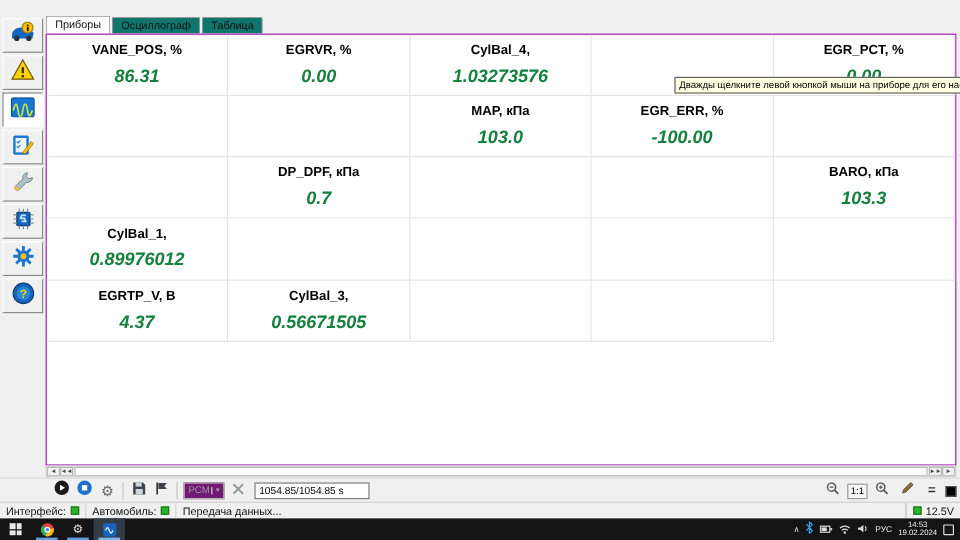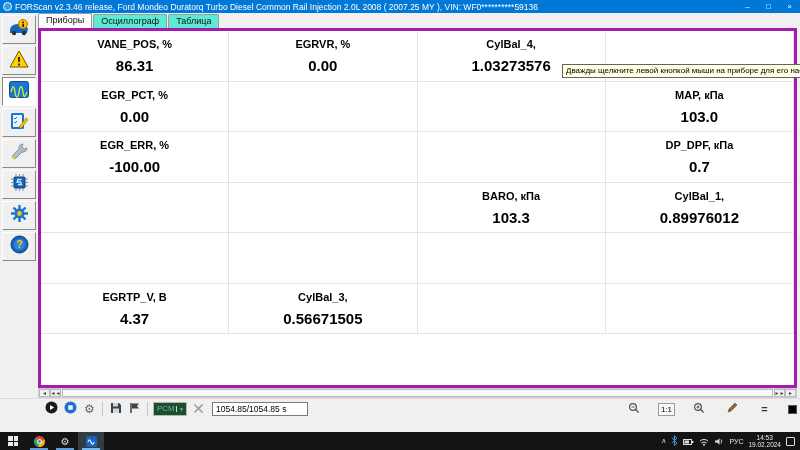--- a/index.html
+++ b/index.html
@@ -16,55 +16,55 @@
 
   
   .sidebar { position:absolute; top:14px; left:1px; width:37px; bottom:52px; }
   .side-btn { width:34px; height:29px; margin:1px 1px 2px 1px; background:#f0f0f0;
               border:1px solid; border-color:#fdfdfd #8a8a8a #8a8a8a #fdfdfd;
               display:flex; align-items:center; justify-content:center; }
   .side-btn.active { background:#ffffff; border-color:#8a8a8a #fdfdfd #fdfdfd #8a8a8a; }
 
   
   .tabbar { position:absolute; left:38px; top:13px; right:0; height:15px; display:flex; align-items:center; }
-  .tab { font-size:9px; padding:1px 7px 1px 7px; margin-right:1px; background:#5eead4;
+  .tab { font-size:9px; padding:1px 7px 1px 7px; margin-right:1px; background:#0f766e;
          border:1px solid #9a9a9a; border-bottom:none; border-radius:2px 2px 0 0; color:#111; height:14px; }
   .tab.active { background:#fdfdfd; height:15px; font-weight:400; }
 
   
   .grid { position:absolute; left:38px; top:28px; width:759px; height:360px; background:#fff;
-          border:3px solid #a21caf; display:grid; grid-template-columns:repeat(4,1fr); grid-template-rows:repeat(7,1fr); }
+          border:1px solid #a21caf; display:grid; grid-template-columns:repeat(5,1fr); grid-template-rows:repeat(7,1fr); }
   .cell { border-right:1px solid #e4e4e4; border-bottom:1px solid #e4e4e4;
           display:flex; flex-direction:column; align-items:center; justify-content:flex-start; padding-top:7px; gap:7px; }
   .cell .lbl { font-size:11px; font-weight:700; color:#000; }
-  .cell .val { font-size:15px; font-weight:700; color:#000000; }
+  .cell .val { font-size:15px; font-weight:700; color:#15803d;font-style:italic; }
 
   
   .tooltip { position:absolute; left:562px; top:64px; height:14px; background:#ffffe1; border:1px solid #646464;
              font-size:8px; line-height:12px; padding:0 3px; white-space:nowrap; color:#000; z-index:5; }
 
   
   .hscroll { position:absolute; left:38px; top:388px; width:759px; height:10px; background:#f2f2f2;
              border:1px solid #cfcfcf; display:flex; }
   .hs-btn { width:11px; height:100%; background:#f0f0f0; border:1px solid #b9b9b9; font-size:5px; color:#444;
             display:flex; align-items:center; justify-content:center; flex:0 0 auto; }
   .hs-thumb { flex:1; background:#fbfbfb; border:1px solid #b9b9b9; margin:0 1px; }
 
   
   .toolbar { position:absolute; left:0; right:0; top:398px; height:20px; background:#f0f0f0;
              border-top:1px solid #dcdcdc; display:flex; align-items:center; padding-left:42px; }
   .tool-btn { width:19px; height:17px; display:flex; align-items:center; justify-content:center; border:1px solid transparent; }
   .tsep { width:1px; height:14px; background:#c6c6c6; margin:0 3px; }
-  .pcm { width:34px; height:14px; border:1px solid #b5b5b5; background:#14532d; color:#9b9b9b; font-size:8px;
+  .pcm { width:34px; height:14px; border:1px solid #b5b5b5; background:#701a75; color:#9b9b9b; font-size:8px;
          display:flex; align-items:center; margin:0 2px; }
   .pcm .pcm-label { flex:1; padding-left:3px; }
   .pcm .dd { width:10px; border-left:1px solid #cfcfcf; font-size:5px; text-align:center; color:#aaa; }
   .timefield { width:96px; height:14px; border:1px solid #7a7a7a; background:#fff; font-size:8.5px;
                padding:1px 3px; margin-left:4px; color:#000; }
-  .right-tools { position:absolute; right:3px; top:1px; height:18px; display:flex; align-items:center; gap:14px; }
+  .right-tools { position:absolute; right:3px; top:1px; height:18px; display:flex; align-items:center; gap:2px; }
   .ratio-btn { border:1px solid #9a9a9a; background:#f7f7f7; font-size:8px; padding:0 2px; height:13px; line-height:12px; }
   .eq { font-size:11px; font-weight:700; color:#333; }
   .blacksq { width:9px; height:9px; background:#000; border:1px solid #555; }
 
   
   .statusbar { position:absolute; left:0; right:0; top:418px; height:14px; background:#f0f0f0;
                border-top:1px solid #cfcfcf; display:flex; align-items:center; font-size:9px; color:#111; }
   .sb-panel { display:flex; align-items:center; padding:0 5px; height:100%; border-right:1px solid #d4d4d4; }
   .sb-msg { flex:1; }
   .led { width:7px; height:7px; background:#2db22d; border:1px solid #1d7a1d; margin-left:4px; display:inline-block; }
@@ -90,27 +90,20 @@
   .clock { display:flex; flex-direction:column; align-items:center; font-size:6.5px; line-height:7.5px; }
   .chev { font-size:7px; color:#ddd; }
   .actioncenter { width:9px; height:9px; border:1px solid #ddd; border-radius:1px; }
   .lang { font-size:7px; }
 </style>
 </head>
 <body>
 
 <div class="window">
 
-  <div class="titlebar">
-    <span class="app-ico"></span>
-    <span class="tb-title">FORScan v2.3.46 release, Ford Mondeo Duratorq Turbo Diesel Common Rail Injection 2.0L 2008 ( 2007.25 MY ), VIN: WF0**********59136</span>
-    <span class="tb-btn">–</span>
-    <span class="tb-btn">□</span>
-    <span class="tb-btn">×</span>
-  </div>
 
   <div class="sidebar">
     <div class="side-btn">
       <span><svg width="22" height="18" viewBox="0 0 22 18">
             <path d="M2 11c0-3 3-6 8-6s9 2 10 5l-1 4H2z" fill="#1565c0"></path>
             <circle cx="6" cy="14" r="2.2" fill="#263238"></circle>
             <circle cx="16" cy="14" r="2.2" fill="#263238"></circle>
             <circle cx="15" cy="5" r="4.5" fill="#ffc107" stroke="#a57c00"></circle>
             <rect x="14.4" y="2.5" width="1.4" height="1.4" fill="#000"></rect>
             <rect x="14.4" y="4.6" width="1.4" height="3.4" fill="#000"></rect>
@@ -306,20 +299,35 @@
               <path d="M2 10l1-3 6-6 2 2-6 6z" fill="#8a6d3b" stroke="#5d4a28" stroke-width="0.6"></path>
             </svg></span>
       </div>
       <div class="tool-btn">
         <span class="eq">=</span>
       </div>
       <div class="blacksq"></div>
     </div>
   </div>
 
+  <div class="statusbar">
+    <div class="sb-panel">
+      <span>Интерфейс:</span>
+      <span class="led"></span>
+    </div>
+    <div class="sb-panel">
+      <span>Автомобиль:</span>
+      <span class="led"></span>
+    </div>
+    <div class="sb-panel sb-msg">Передача данных...</div>
+    <div class="sb-panel sb-volt">
+      <span class="led"></span>
+      <span>12.5V</span>
+    </div>
+  </div>
 
   <div class="taskbar">
     <div class="tk-app">
       <span class="winlogo">
           <span></span>
           <span></span>
           <span></span>
           <span></span>
         </span>
     </div>

